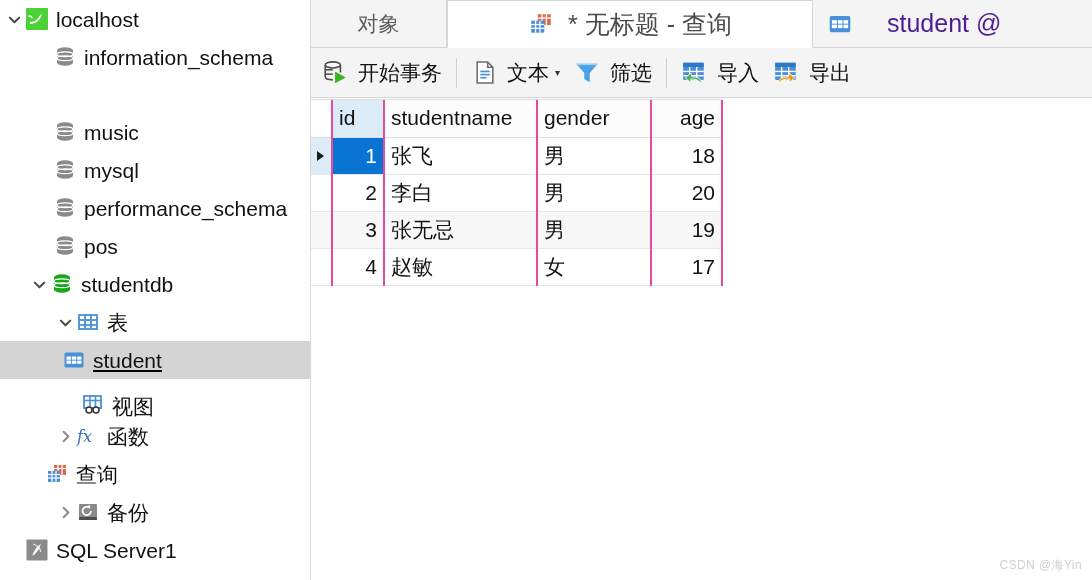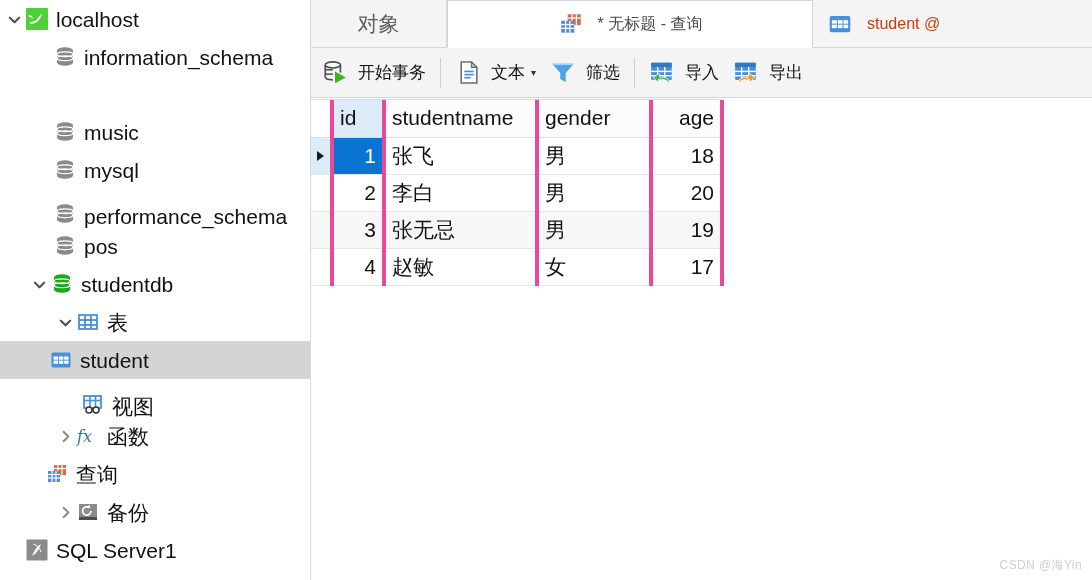--- a/index.html
+++ b/index.html
@@ -42,44 +42,44 @@
     display:flex;align-items:center;justify-content:center;gap:8px;
     box-sizing:border-box;padding:0 18px;cursor:default;white-space:nowrap;
     border-right:1px solid #d5d5d5;background:#f4f4f4;
   }
   .tab.inactive-first{width:136px;color:#666;}
   .tab.active{
     background:#ffffff;border:1px solid #d5d5d5;border-bottom:1px solid #ffffff;
     margin-bottom:-1px;width:366px;color:#555;
   }
   .tab.last{border-right:none;background:#f4f4f4;color:#111;padding-left:14px;}
-  .tab-text{font-size:16px;line-height:1;}
+  .tab-text{font-size:25px;line-height:1;}
   .tab.inactive-first .tab-text{font-size:21px;color:#5d5d5d;}
   .tab.active .tab-text{color:#4a4a4a;}
-  .tab.last .tab-text{color:#c2410c;}
+  .tab.last .tab-text{color:#4c1d95;margin-left:20px;}
 
   
   .toolbar{
     height:50px;background:#f4f4f4;display:flex;align-items:center;
     border-bottom:1px solid #d5d5d5;box-sizing:border-box;padding-left:4px;
   }
   .tb-btn{display:flex;align-items:center;gap:4px;padding:0 7px;height:40px;cursor:default;white-space:nowrap;}
-  .tb-label{font-size:17px;color:#111;line-height:1;}
+  .tb-label{font-size:21px;color:#111;line-height:1;}
   .tb-caret{font-size:10px;color:#333;margin-left:2px;}
   .tb-sep{width:1px;height:30px;background:#cfcfcf;margin:0 7px;}
 
   
   .grid{
     position:absolute;left:0;top:99px;width:411px;
     border-top:1px solid #dcdcdc;box-sizing:border-box;
   }
   .grid table{border-collapse:collapse;table-layout:fixed;width:411px;}
   .grid th,.grid td{
     font-weight:normal;font-size:21px;color:#111;
-    border-right:4px solid #ec4899;border-bottom:1px solid #e6e6e6;
+    border-right:2px solid #ec4899;border-bottom:1px solid #e6e6e6;
     padding:0 6px;height:37px;box-sizing:border-box;
     overflow:hidden;white-space:nowrap;text-align:left;vertical-align:middle;
   }
   .grid th{background:#fcfcfc;border-bottom:1px solid #dcdcdc;}
   .col-ind{width:21px;min-width:21px;padding:0 !important;border-right:1px solid #dcdcdc;}
   .col-id{width:52px;text-align:right !important;}
   .col-name{width:153px;}
   .col-gender{width:114px;}
   .col-age{width:71px;text-align:right !important;}
   th.col-id{background:#dcebf8 !important;text-align:left !important;}
@@ -155,21 +155,21 @@
           <ellipse cx="12" cy="5.5" rx="8" ry="3.2" fill="#8a8a8a"></ellipse>
             <rect x="4" y="5.5" width="16" height="12" fill="#8a8a8a"></rect>
             <ellipse cx="12" cy="17.5" rx="8" ry="3.2" fill="#8a8a8a"></ellipse>
           <ellipse cx="12" cy="9.3" rx="8" ry="2.4" fill="none" stroke="#ffffff" stroke-width="1.3"></ellipse>
             <ellipse cx="12" cy="13.3" rx="8" ry="2.4" fill="none" stroke="#ffffff" stroke-width="1.3"></ellipse>
         </svg>
       </span>
       <span class="label">mysql</span>
     </div>
 
-    <div class="tree-item" style="padding-left:52px;align-items:flex-end;">
+    <div class="tree-item" style="padding-left:52px;">
       <span class="ico">
         <svg width="24" height="24" viewBox="0 0 24 24">
           <ellipse cx="12" cy="5.5" rx="8" ry="3.2" fill="#8a8a8a"></ellipse>
             <rect x="4" y="5.5" width="16" height="12" fill="#8a8a8a"></rect>
             <ellipse cx="12" cy="17.5" rx="8" ry="3.2" fill="#8a8a8a"></ellipse>
           <ellipse cx="12" cy="9.3" rx="8" ry="2.4" fill="none" stroke="#ffffff" stroke-width="1.3"></ellipse>
             <ellipse cx="12" cy="13.3" rx="8" ry="2.4" fill="none" stroke="#ffffff" stroke-width="1.3"></ellipse>
         </svg>
       </span>
       <span class="label">performance_schema</span>
@@ -217,21 +217,21 @@
           <rect x="3" y="5" width="18" height="14" fill="#ffffff" stroke="#4a90d9" stroke-width="1.8"></rect>
           <line x1="3" y1="10" x2="21" y2="10" stroke="#4a90d9" stroke-width="1.8"></line>
           <line x1="9" y1="5" x2="9" y2="19" stroke="#4a90d9" stroke-width="1.8"></line>
           <line x1="15" y1="5" x2="15" y2="19" stroke="#4a90d9" stroke-width="1.8"></line>
           <line x1="3" y1="15" x2="21" y2="15" stroke="#4a90d9" stroke-width="1.8"></line>
         </svg>
       </span>
       <span class="label">表</span>
     </div>
 
-    <div class="tree-item selected" style="padding-left:48px;">
+    <div class="tree-item selected" style="padding-left:61px;text-decoration:underline;">
       <span class="ico">
         <svg width="24" height="24" viewBox="0 0 24 24">
           <rect x="2.5" y="4.5" width="19" height="15" rx="1.5" fill="#4a90d9"></rect>
           <rect x="4.5" y="8.5" width="4.6" height="3.2" fill="#ffffff"></rect>
           <rect x="10" y="8.5" width="4.3" height="3.2" fill="#ffffff"></rect>
           <rect x="15.2" y="8.5" width="4.3" height="3.2" fill="#ffffff"></rect>
           <rect x="4.5" y="12.6" width="4.6" height="3.2" fill="#ffffff"></rect>
           <rect x="10" y="12.6" width="4.3" height="3.2" fill="#ffffff"></rect>
           <rect x="15.2" y="12.6" width="4.3" height="3.2" fill="#ffffff"></rect>
         </svg>

